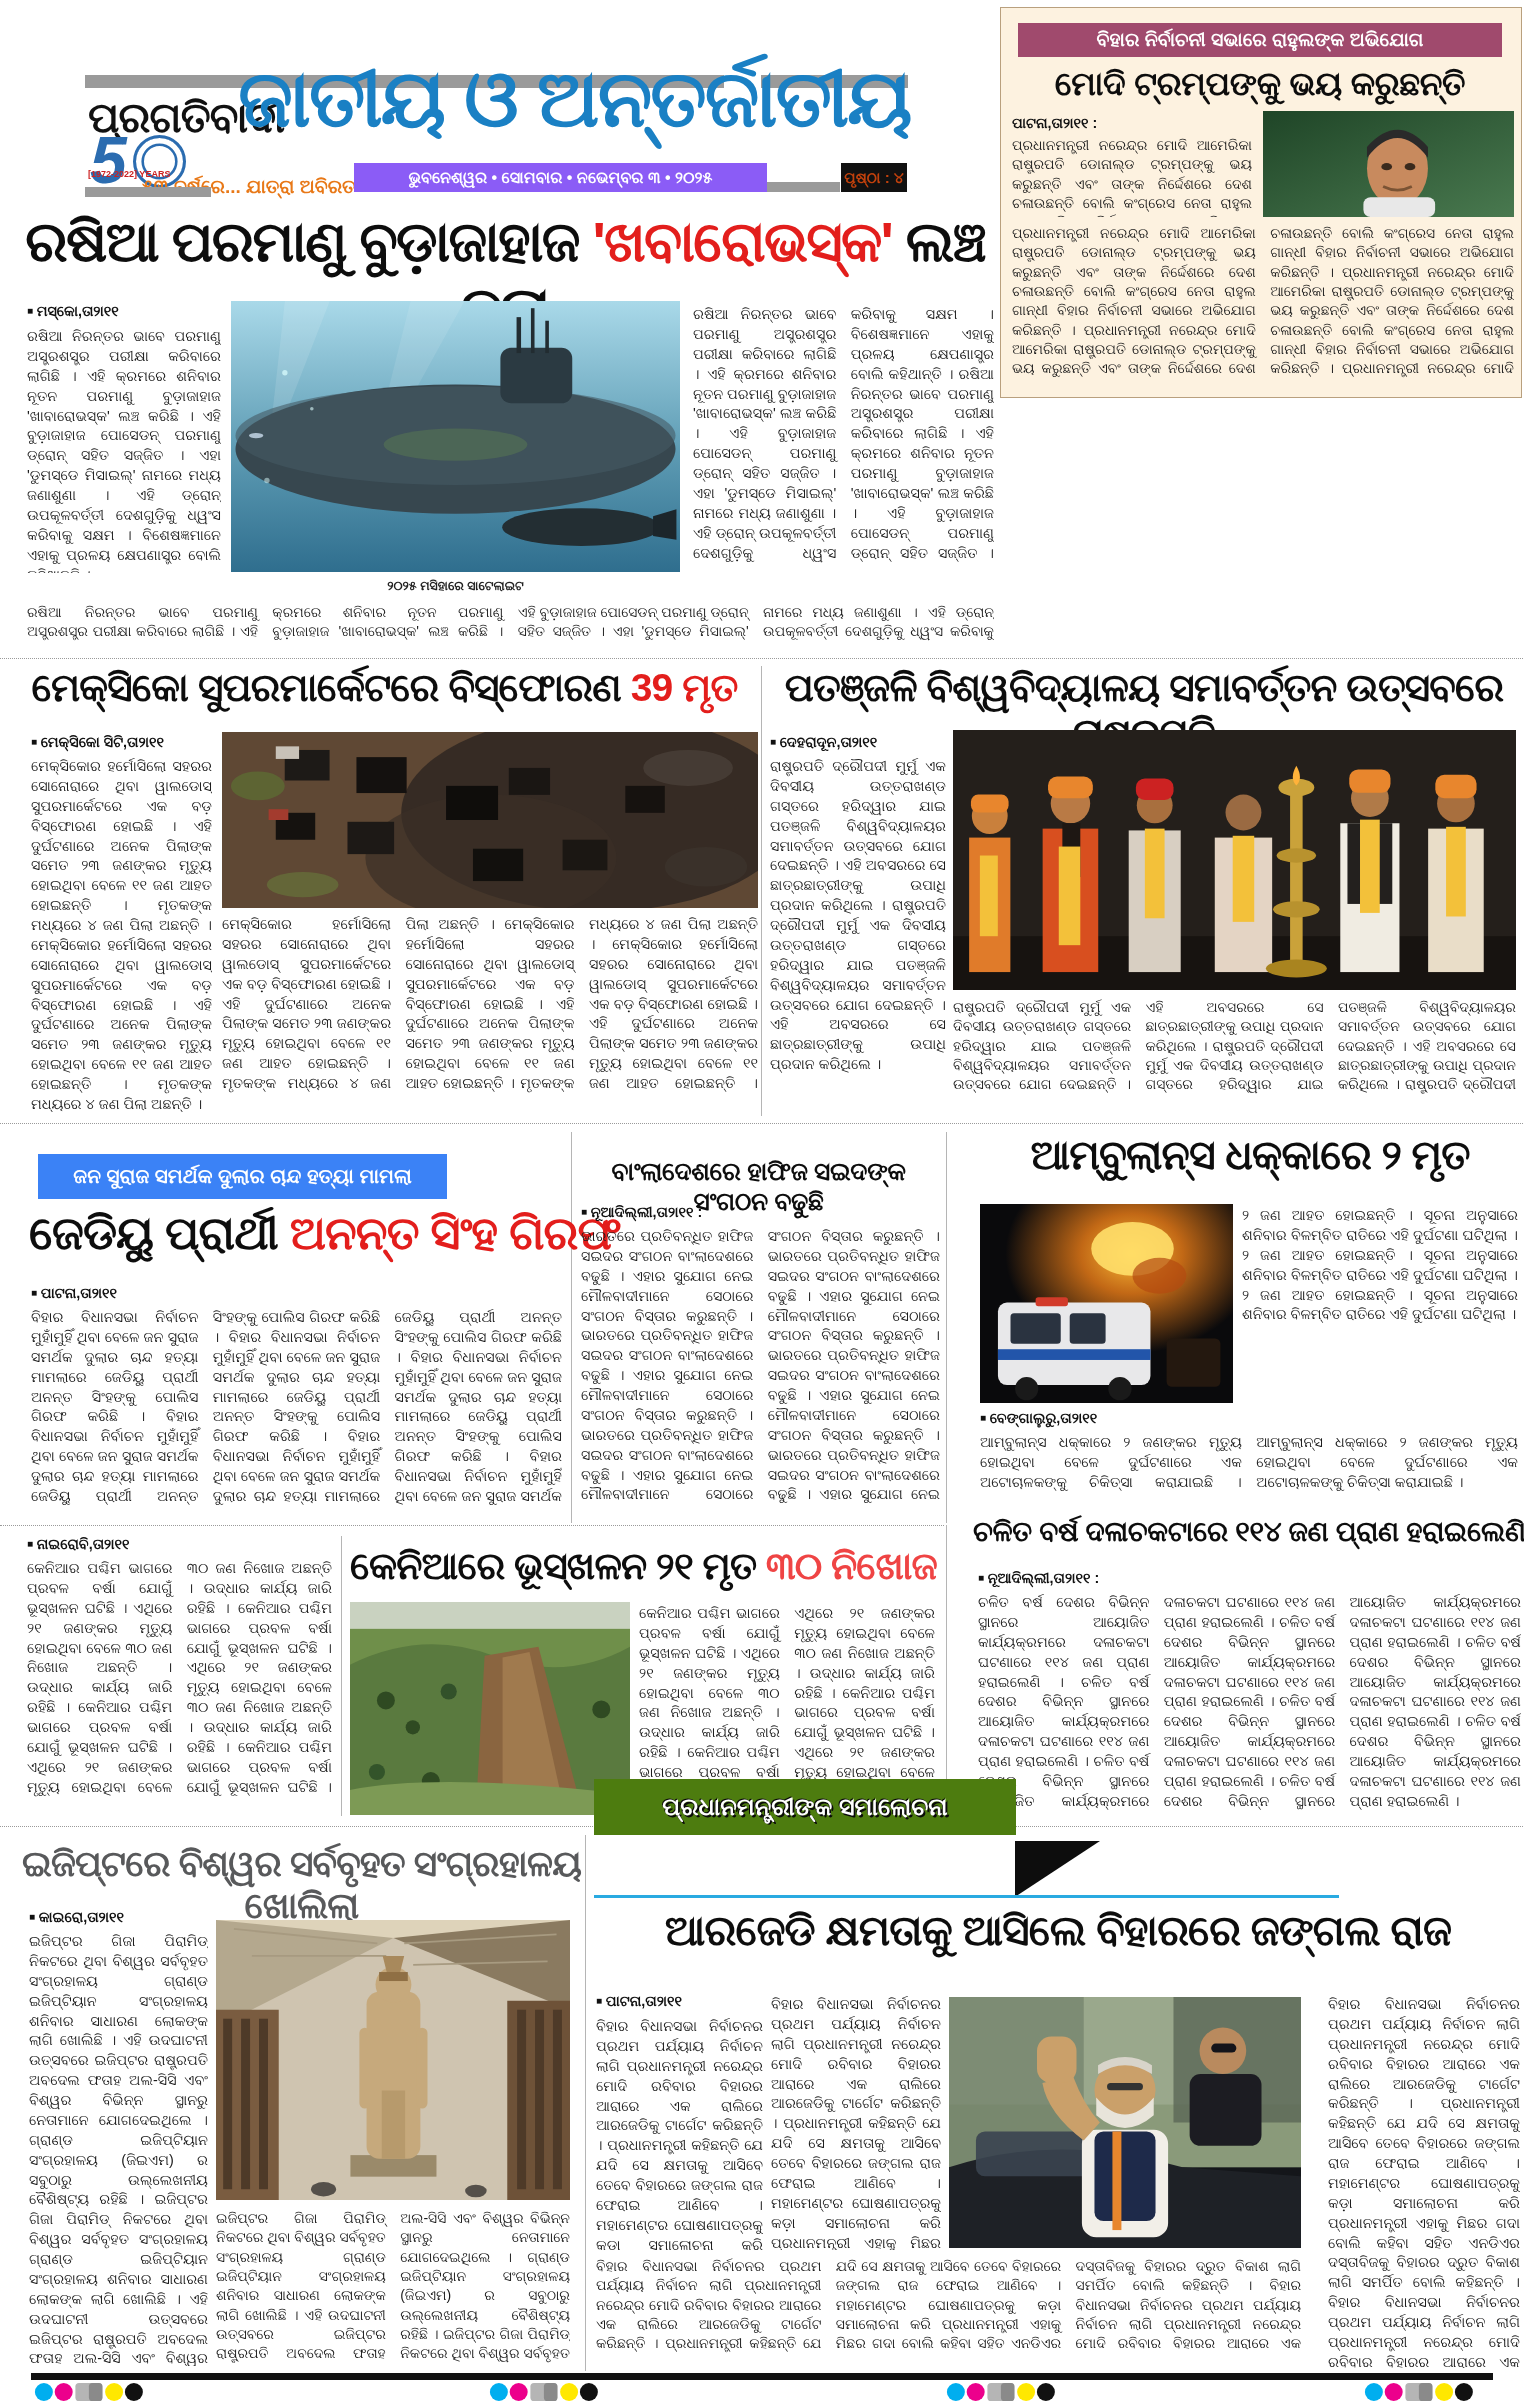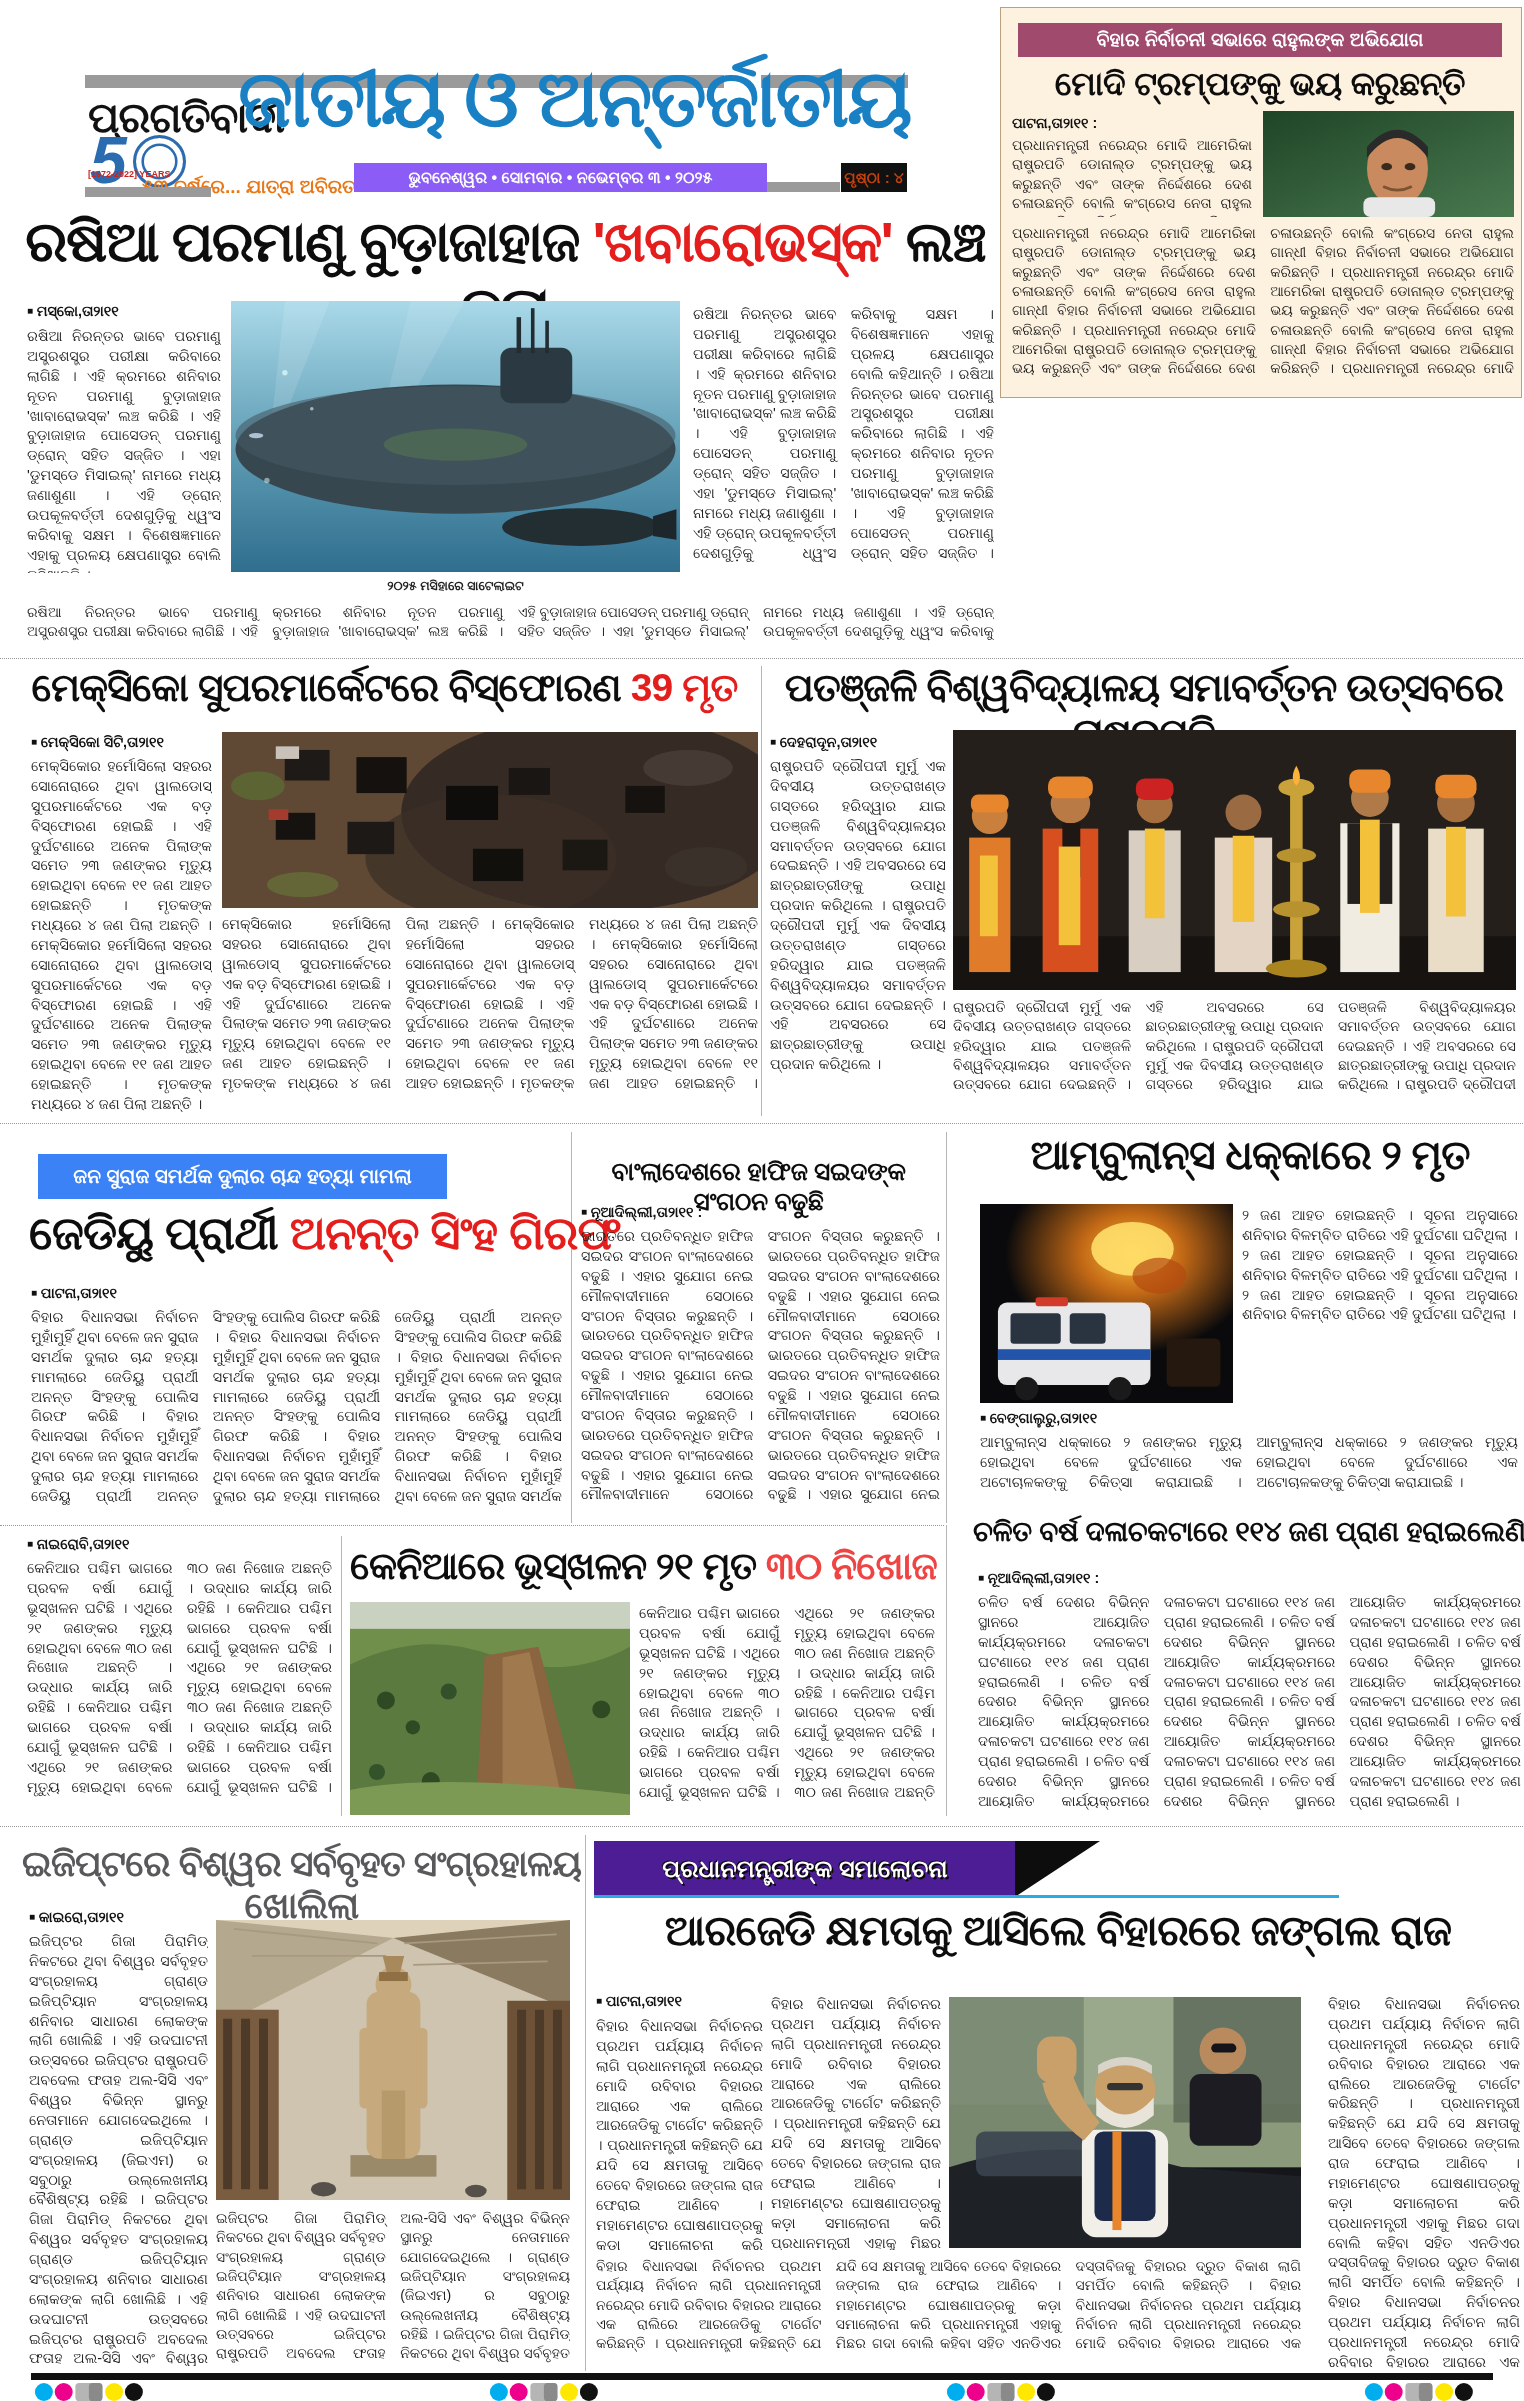--- a/index.html
+++ b/index.html
@@ -285,21 +285,21 @@
     <circle cx="198" cy="72" r="20" fill="#c6a97c"></circle>
     <polygon points="186,40 210,40 204,64 192,64" fill="#a8895c"></polygon>
     <rect x="182" y="58" width="32" height="10" fill="#8f6f44"></rect>
     <rect x="185" y="190" width="26" height="76" fill="#b79a6c"></rect>
     <ellipse cx="120" cy="300" rx="14" ry="8" fill="#55504a"></ellipse>
       <ellipse cx="290" cy="302" rx="12" ry="7" fill="#55504a"></ellipse>
   </svg>
 </div>
 <div class="abs bt cols2" style="left:216px;top:2209px;width:354px;height:158px;font-size:14px;">ଇଜିପ୍ଟର ଗିଜା ପିରାମିଡ୍ ନିକଟରେ ଥିବା ବିଶ୍ୱର ସର୍ବବୃହତ ସଂଗ୍ରହାଳୟ ଗ୍ରାଣ୍ଡ ଇଜିପ୍ଟିୟାନ ସଂଗ୍ରହାଳୟ ଶନିବାର ସାଧାରଣ ଲୋକଙ୍କ ଲାଗି ଖୋଲିଛି । ଏହି ଉଦଘାଟନୀ ଉତ୍ସବରେ ଇଜିପ୍ଟର ରାଷ୍ଟ୍ରପତି ଅବଦେଲ ଫତାହ ଅଲ-ସିସି ଏବଂ ବିଶ୍ୱର ବିଭିନ୍ନ ସ୍ଥାନରୁ ନେତାମାନେ ଯୋଗଦେଇଥିଲେ । ଗ୍ରାଣ୍ଡ ଇଜିପ୍ଟିୟାନ ସଂଗ୍ରହାଳୟ (ଜିଇଏମ) ର ସବୁଠାରୁ ଉଲ୍ଲେଖନୀୟ ବୈଶିଷ୍ଟ୍ୟ ରହିଛି । ଇଜିପ୍ଟର ଗିଜା ପିରାମିଡ୍ ନିକଟରେ ଥିବା ବିଶ୍ୱର ସର୍ବବୃହତ ସଂଗ୍ରହାଳୟ ଗ୍ରାଣ୍ଡ ଇଜିପ୍ଟିୟାନ ସଂଗ୍ରହାଳୟ ଶନିବାର ସାଧାରଣ ଲୋକଙ୍କ ଲାଗି ଖୋଲିଛି । ଏହି ଉଦଘାଟନୀ ଉତ୍ସବରେ ଇଜିପ୍ଟର ରାଷ୍ଟ୍ରପତି ଅବଦେଲ ଫତାହ ଅଲ-ସିସି ଏବଂ ବିଶ୍ୱର ବିଭିନ୍ନ ସ୍ଥାନରୁ ନେତାମାନେ ଯୋଗଦେଇଥିଲେ । ଗ୍ରାଣ୍ଡ ଇଜିପ୍ଟିୟାନ ସଂଗ୍ରହାଳୟ (ଜିଇଏମ) ର ସବୁଠାରୁ ଉଲ୍ଲେଖନୀୟ ବୈଶିଷ୍ଟ୍ୟ ରହିଛି ।</div>
 
-<div class="abs kicker" style="left:594px;top:1841px;width:422px;height:56px;background:#4c1d95;font-size:24px;text-shadow:1.8px 1.8px 0 #0a0a0a,-0.9px -0.9px 0 #0a0a0a;">ପ୍ରଧାନମନ୍ତ୍ରୀଙ୍କ ସମାଲୋଚନା</div>
+<div class="abs kicker" style="left:594px;top:1779px;width:422px;height:56px;background:#4d7c0f;font-size:24px;text-shadow:1.8px 1.8px 0 #0a0a0a,-0.9px -0.9px 0 #0a0a0a;">ପ୍ରଧାନମନ୍ତ୍ରୀଙ୍କ ସମାଲୋଚନା</div>
 <div class="abs" style="left:1015px;top:1841px;width:0;height:0;border-left:85px solid #0d0d0d;border-bottom:56px solid transparent;"></div>
 <div class="abs" style="left:594px;top:1895px;width:745px;height:2.7px;background:#29aae1;"></div>
 <div class="abs hl center" style="left:594px;top:1907px;width:928px;font-size:42px;letter-spacing:-0.9px;">ଆରଜେଡି କ୍ଷମତାକୁ ଆସିଲେ ବିହାରରେ ଜଙ୍ଗଲ ରାଜ</div>
 <div class="abs dl" style="left:596px;top:1993px;"><span class="sq">■</span><span>ପାଟନା,ତା୨ା୧୧</span></div>
 <div class="abs bt" style="left:596px;top:2017px;width:167px;height:233px;">ବିହାର ବିଧାନସଭା ନିର୍ବାଚନର ପ୍ରଥମ ପର୍ଯ୍ୟାୟ ନିର୍ବାଚନ ଲାଗି ପ୍ରଧାନମନ୍ତ୍ରୀ ନରେନ୍ଦ୍ର ମୋଦି ରବିବାର ବିହାରର ଆରାରେ ଏକ ରାଲିରେ ଆରଜେଡିକୁ ଟାର୍ଗେଟ କରିଛନ୍ତି । ପ୍ରଧାନମନ୍ତ୍ରୀ କହିଛନ୍ତି ଯେ ଯଦି ସେ କ୍ଷମତାକୁ ଆସିବେ ତେବେ ବିହାରରେ ଜଙ୍ଗଲ ରାଜ ଫେରାଇ ଆଣିବେ । ମହାମେଣ୍ଟର ଘୋଷଣାପତ୍ରକୁ କଡ଼ା ସମାଲୋଚନା କରି ପ୍ରଧାନମନ୍ତ୍ରୀ ଏହାକୁ ମିଛର ଗଦା ବୋଲି କହିବା ସହିତ ଏନଡିଏର ଦସ୍ତାବିଜକୁ ବିହାରର ଦ୍ରୁତ ବିକାଶ ଲାଗି ସମର୍ପିତ ବୋଲି କହିଛନ୍ତି । ବିହାର ବିଧାନସଭା ନିର୍ବାଚନର ପ୍ରଥମ ପର୍ଯ୍ୟାୟ ନିର୍ବାଚନ ଲାଗି ପ୍ରଧାନମନ୍ତ୍ରୀ ନରେନ୍ଦ୍ର ମୋଦି ରବିବାର ବିହାରର ଆରାରେ ଏକ ରାଲିରେ ଆରଜେଡିକୁ ଟାର୍ଗେଟ କରିଛନ୍ତି । ପ୍ରଧାନମନ୍ତ୍ରୀ କହିଛନ୍ତି ଯେ ଯଦି ସେ କ୍ଷମତାକୁ ଆସିବେ ତେବେ ବିହାରରେ ଜଙ୍ଗଲ ରାଜ ଫେରାଇ ଆଣିବେ । ମହାମେଣ୍ଟର ଘୋଷଣାପତ୍ରକୁ କଡ଼ା ସମାଲୋଚନା କରି ପ୍ରଧାନମନ୍ତ୍ରୀ ଏହାକୁ ମିଛର ଗଦା ବୋଲି କହିବା ସହିତ ଏନଡିଏର ଦସ୍ତାବିଜକୁ ବିହାରର ଦ୍ରୁତ ବିକାଶ ଲାଗି ସମର୍ପିତ ବୋଲି କହିଛନ୍ତି ।</div>
 <div class="abs bt" style="left:771px;top:1995px;width:170px;height:255px;">ବିହାର ବିଧାନସଭା ନିର୍ବାଚନର ପ୍ରଥମ ପର୍ଯ୍ୟାୟ ନିର୍ବାଚନ ଲାଗି ପ୍ରଧାନମନ୍ତ୍ରୀ ନରେନ୍ଦ୍ର ମୋଦି ରବିବାର ବିହାରର ଆରାରେ ଏକ ରାଲିରେ ଆରଜେଡିକୁ ଟାର୍ଗେଟ କରିଛନ୍ତି । ପ୍ରଧାନମନ୍ତ୍ରୀ କହିଛନ୍ତି ଯେ ଯଦି ସେ କ୍ଷମତାକୁ ଆସିବେ ତେବେ ବିହାରରେ ଜଙ୍ଗଲ ରାଜ ଫେରାଇ ଆଣିବେ । ମହାମେଣ୍ଟର ଘୋଷଣାପତ୍ରକୁ କଡ଼ା ସମାଲୋଚନା କରି ପ୍ରଧାନମନ୍ତ୍ରୀ ଏହାକୁ ମିଛର ଗଦା ବୋଲି କହିବା ସହିତ ଏନଡିଏର ଦସ୍ତାବିଜକୁ ବିହାରର ଦ୍ରୁତ ବିକାଶ ଲାଗି ସମର୍ପିତ ବୋଲି କହିଛନ୍ତି । ବିହାର ବିଧାନସଭା ନିର୍ବାଚନର ପ୍ରଥମ ପର୍ଯ୍ୟାୟ ନିର୍ବାଚନ ଲାଗି ପ୍ରଧାନମନ୍ତ୍ରୀ ନରେନ୍ଦ୍ର ମୋଦି ରବିବାର ବିହାରର ଆରାରେ ଏକ ରାଲିରେ ଆରଜେଡିକୁ ଟାର୍ଗେଟ କରିଛନ୍ତି । ପ୍ରଧାନମନ୍ତ୍ରୀ କହିଛନ୍ତି ଯେ ଯଦି ସେ କ୍ଷମତାକୁ ଆସିବେ ତେବେ ବିହାରରେ ଜଙ୍ଗଲ ରାଜ ଫେରାଇ ଆଣିବେ । ମହାମେଣ୍ଟର ଘୋଷଣାପତ୍ରକୁ କଡ଼ା ସମାଲୋଚନା କରି ପ୍ରଧାନମନ୍ତ୍ରୀ ଏହାକୁ ମିଛର ଗଦା ବୋଲି କହିବା ସହିତ ଏନଡିଏର ଦସ୍ତାବିଜକୁ ବିହାରର ଦ୍ରୁତ ବିକାଶ ଲାଗି ସମର୍ପିତ ବୋଲି କହିଛନ୍ତି ।</div>
 <div class="abs photo" style="left:949px;top:1997px;width:352px;height:251px;">
   <svg viewBox="0 0 392 280" preserveAspectRatio="none">
     <rect width="392" height="280" fill="#8a9a7a"></rect>
     <rect width="392" height="120" fill="#9aa88c"></rect>

